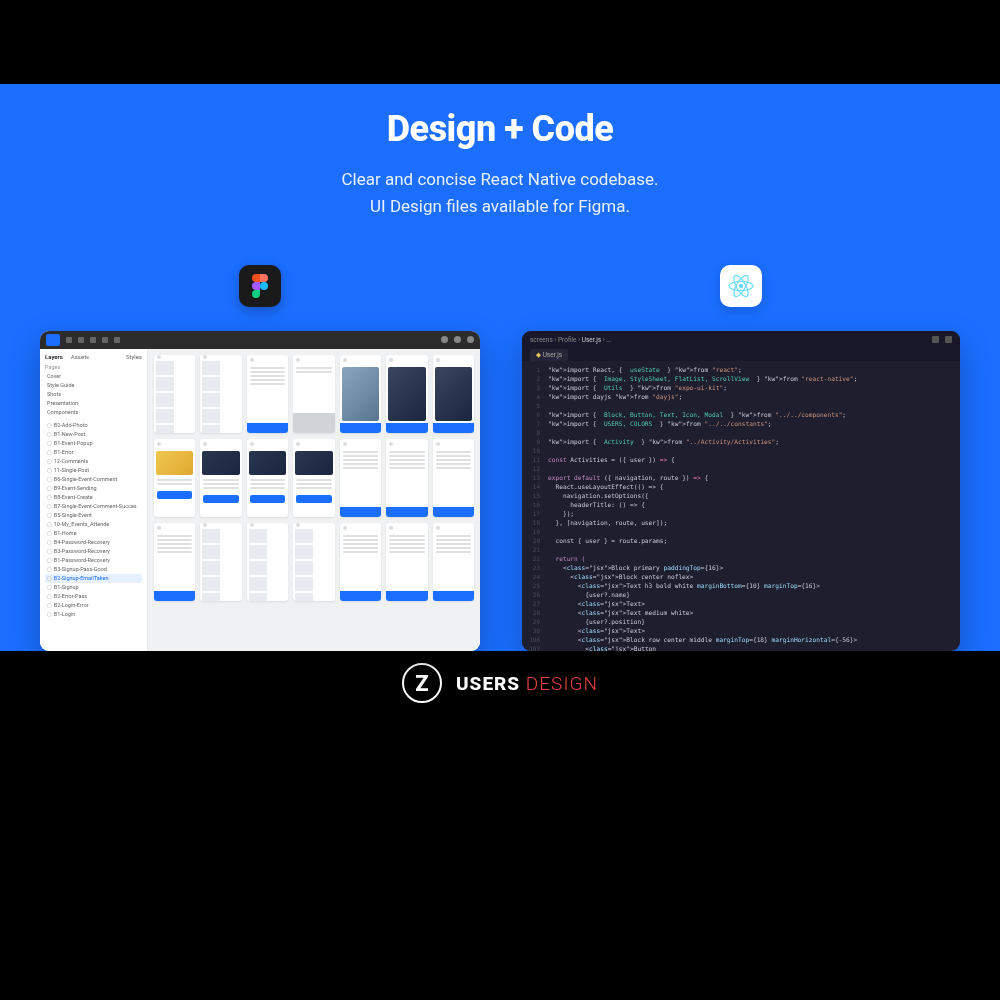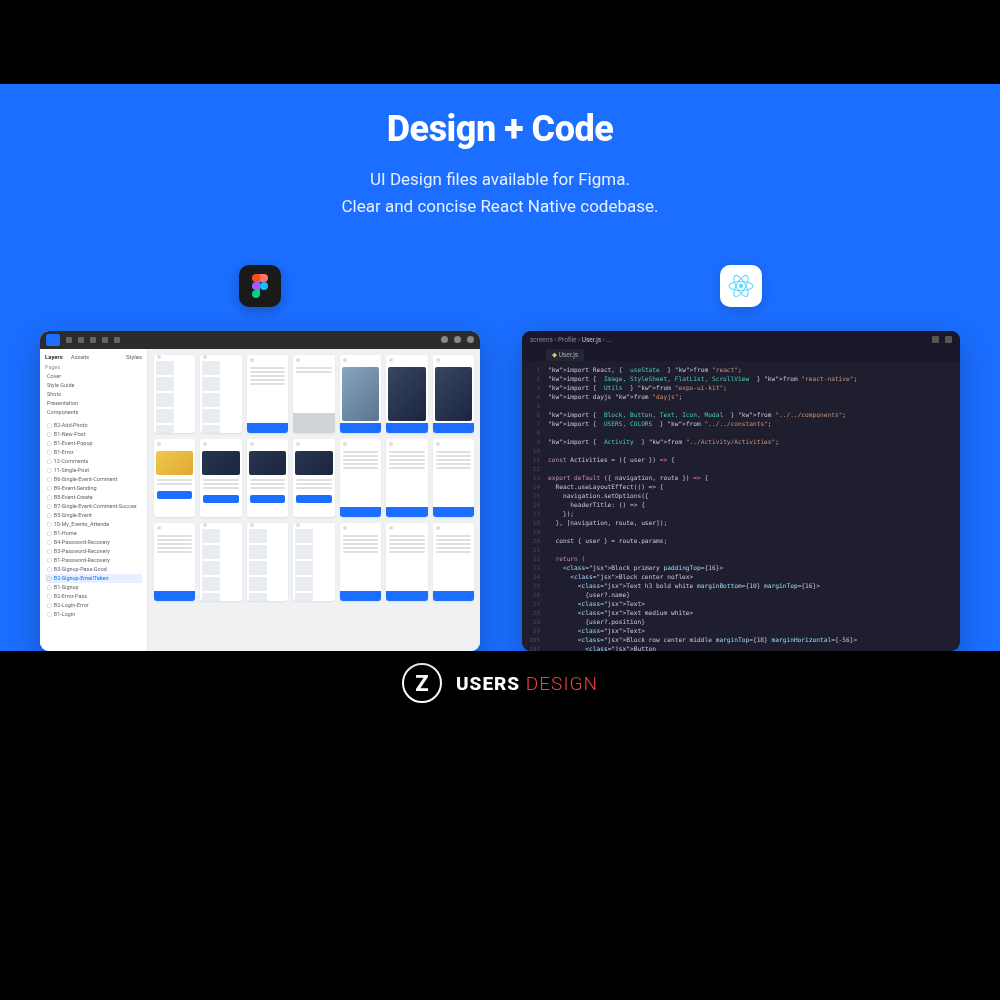--- a/index.html
+++ b/index.html
@@ -70,22 +70,22 @@
 </style>
 </head>
 <body>
 
 <div class="page">
   <div class="top-black"></div>
 
   <div class="hero">
     <h1>Design + Code</h1>
     <div class="sub">
+      <div>Clear and concise React Native codebase.</div>
       <div>UI Design files available for Figma.</div>
-      <div>Clear and concise React Native codebase.</div>
     </div>
 
     <div class="cols">
 
       <div class="col">
         <div class="figma-dark">
           <svg width="16" height="24" viewBox="0 0 12 18">
             <circle cx="9" cy="9" r="3" fill="#1abcfe"></circle>
             <path d="M3 0h3v6H3a3 3 0 010-6z" fill="#f24e1e"></path>
             <path d="M6 0h3a3 3 0 010 6H6z" fill="#ff7262"></path>
@@ -422,21 +422,21 @@
         <div class="shot">
           <div class="code">
             <div class="code-top">
               <span class="ct-trail">
                 <span>screens</span> › <span>Profile</span> › <span class="file">User.js</span> › ...
               </span>
               <div class="ct-spacer"></div>
               <div class="ct-ico"></div>
               <div class="ct-ico"></div>
             </div>
-            <div style="display:flex;background:#18182a;padding-left:22px">
+            <div style="display:flex;background:#18182a;padding-left:6px">
               <div class="code-tab"><span style="color:#e8c35a">◆</span> <span>User.js</span></div>
             </div>
             <div class="code-body">
               <div class="gutter" id="gutter">1<br>2<br>3<br>4<br>5<br>6<br>7<br>8<br>9<br>10<br>11<br>12<br>13<br>14<br>15<br>16<br>17<br>18<br>19<br>20<br>21<br>22<br>23<br>24<br>25<br>26<br>27<br>28<br>29<br>30<br>196<br>197<br>198<br>199<br>200<br>201<br>202<br>203<br>204<br>205<br>206<br>207<br>208<br>209<br>210<br></div>
               <div class="lines" id="codelines"><span class="&lt;span">"kw"</span>&gt;import React, { <span class="ty"> useState </span> } <span class="&lt;span">"kw"</span>&gt;from <span class="str">"react"</span>;
 <span class="&lt;span">"kw"</span>&gt;import { <span class="ty"> Image, StyleSheet, FlatList, ScrollView </span> } <span class="&lt;span">"kw"</span>&gt;from <span class="str">"react-native"</span>;
 <span class="&lt;span">"kw"</span>&gt;import { <span class="ty"> Utils </span> } <span class="&lt;span">"kw"</span>&gt;from <span class="str">"expo-ui-kit"</span>;
 <span class="&lt;span">"kw"</span>&gt;import dayjs <span class="&lt;span">"kw"</span>&gt;from <span class="str">"dayjs"</span>;
 
 <span class="&lt;span">"kw"</span>&gt;import { <span class="ty"> Block, Button, Text, Icon, Modal </span> } <span class="&lt;span">"kw"</span>&gt;from <span class="str">"../../components"</span>;

